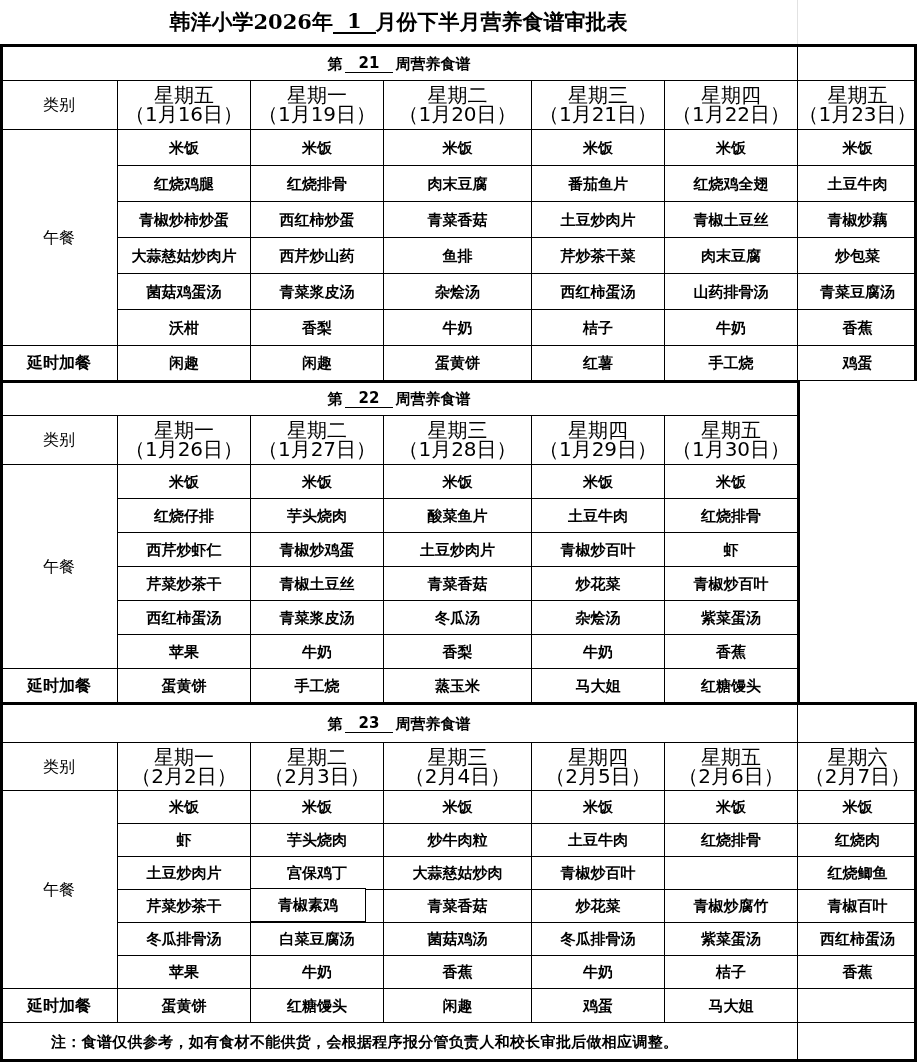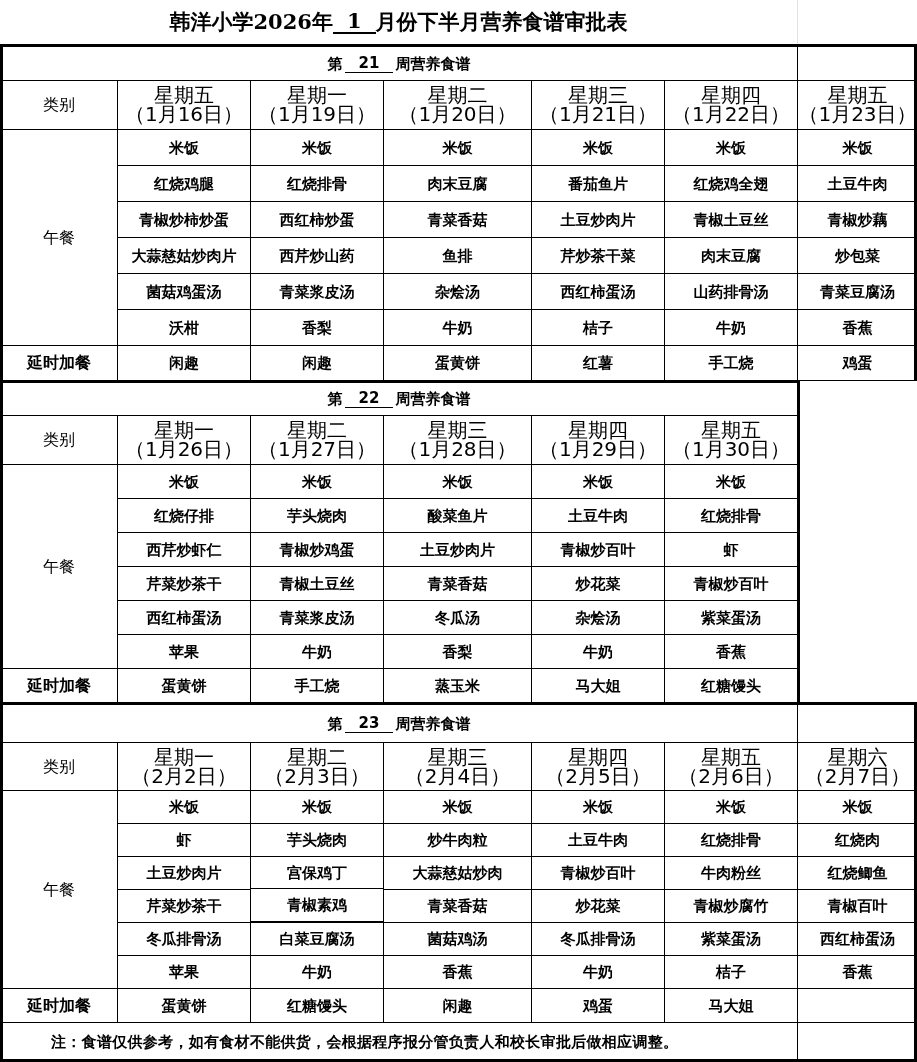--- a/index.html
+++ b/index.html
@@ -418,30 +418,27 @@
     </div>
     <div class="cell b" style="left: 250px; top: 856px; width: 134px; height: 34px;">
       <span>宫保鸡丁</span>
     </div>
     <div class="cell b" style="left: 383px; top: 856px; width: 149px; height: 34px;">
       <span>大蒜慈姑炒肉</span>
     </div>
     <div class="cell b" style="left: 531px; top: 856px; width: 134px; height: 34px;">
       <span>青椒炒百叶</span>
     </div>
-    <div class="cell b" style="left: 664px; top: 856px; width: 134px; height: 34px;">
-      <span>牛肉粉丝</span>
-    </div>
     <div class="cell b" style="left: 797px; top: 856px; width: 121px; height: 34px;">
       <span>红烧鲫鱼</span>
     </div>
     <div class="cell b" style="left: 117px; top: 889px; width: 134px; height: 34px;">
       <span>芹菜炒茶干</span>
     </div>
-    <div class="cell b" style="left: 250px; top: 888px; width: 134px; height: 34px;">
+    <div class="cell b" style="left: 250px; top: 888px; width: 116px; height: 34px;">
       <span>青椒素鸡</span>
     </div>
     <div class="cell b" style="left: 383px; top: 889px; width: 149px; height: 34px;">
       <span>青菜香菇</span>
     </div>
     <div class="cell b" style="left: 531px; top: 889px; width: 134px; height: 34px;">
       <span>炒花菜</span>
     </div>
     <div class="cell b" style="left: 664px; top: 889px; width: 134px; height: 34px;">
       <span>青椒炒腐竹</span>

